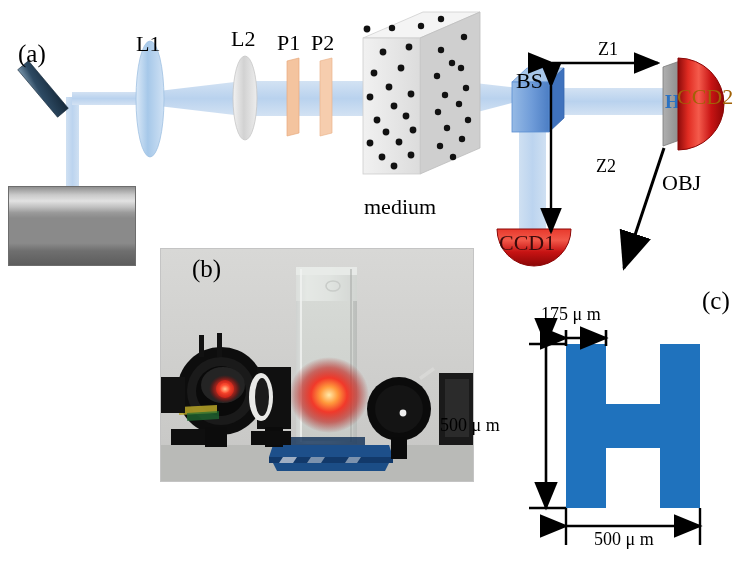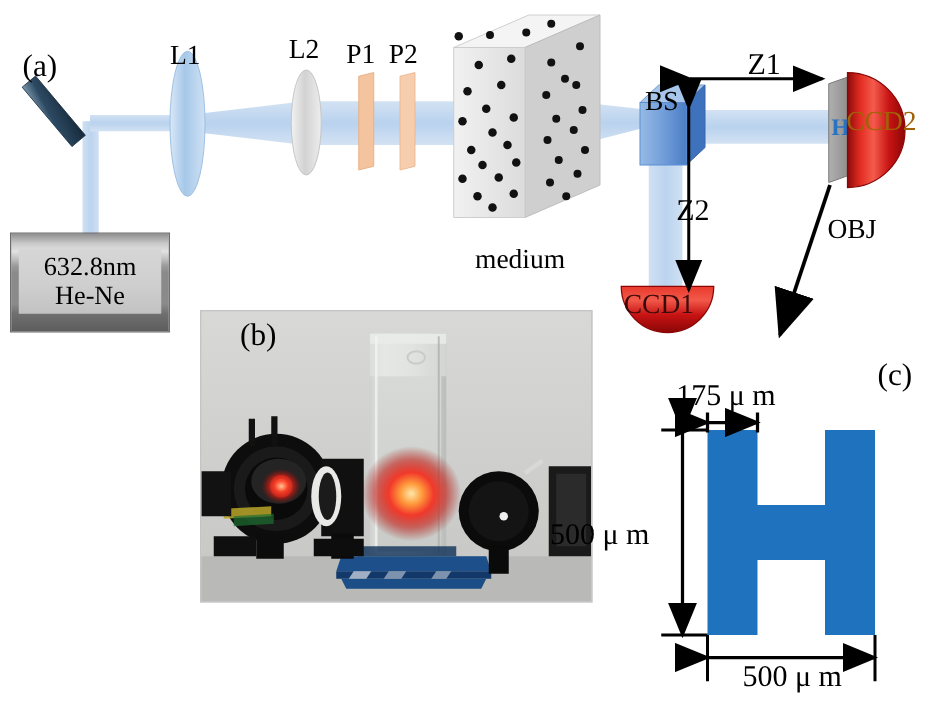--- a/index.html
+++ b/index.html
@@ -3,21 +3,21 @@
 <meta charset="utf-8">
 <style>
   html,body{margin:0;padding:0;background:#ffffff;}
   body{width:750px;height:563px;position:relative;overflow:hidden;
        font-family:"Liberation Serif","DejaVu Serif",serif;color:#000;}
   .fig{position:absolute;left:0;top:0;width:750px;height:563px;}
   .lbl{position:absolute;white-space:nowrap;line-height:1;}
   svg{display:block;}
   .panel-tag{font-size:25px;font-family:"Liberation Serif",serif;}
   .comp-lbl{font-size:22px;font-family:"Liberation Serif",serif;}
-  .dim-lbl{font-size:24px;font-family:"Liberation Serif",serif;}
+  .dim-lbl{font-size:18px;font-family:"Liberation Serif",serif;}
   .laser-box{position:absolute;left:8px;top:186px;width:128px;height:80px;}
   .laser-bezel{position:absolute;inset:0;
      background:linear-gradient(180deg,#8f8f8f 0%,#c9c9c9 10%,#e2e2e2 18%,
                                 #bfbfbf 26%,#9a9a9a 33%,#8a8a8a 40%,
                                 #8a8a8a 72%,#6f6f6f 82%,#5d5d5d 100%);
      border:1px solid #6d6d6d;}
   .laser-face{position:absolute;left:7px;top:13px;right:7px;height:52px;
      background:linear-gradient(180deg,#d6d6d6 0%,#cfcfcf 55%,#c2c2c2 100%);
      display:flex;flex-direction:column;align-items:center;justify-content:center;}
   .laser-face div{font-size:21px;line-height:1.08;font-family:"Liberation Serif",serif;}
@@ -227,24 +227,20 @@
       <line x1="546" y1="344" x2="546" y2="508" stroke="#000" stroke-width="2.6" marker-start="url(#arrHs)" marker-end="url(#arrHs)"></line>
 
       <line x1="566" y1="508" x2="566" y2="545" stroke="#000" stroke-width="2.4"></line>
       <line x1="700" y1="508" x2="700" y2="545" stroke="#000" stroke-width="2.4"></line>
       <line x1="566" y1="526" x2="700" y2="526" stroke="#000" stroke-width="2.6" marker-start="url(#arrHs)" marker-end="url(#arrHs)"></line>
     </g>
   </svg>
 
   <div class="laser-box">
     <div class="laser-bezel"></div>
-    <div class="laser-face">
-      <div>632.8nm</div>
-      <div>He-Ne</div>
-    </div>
   </div>
 
   <div class="photo">
     <svg width="312" height="232" viewBox="0 0 312 232">
       <defs>
         <linearGradient id="wallG" x1="0" y1="0" x2="0" y2="1">
           <stop offset="0" stop-color="#d8d8d6"></stop>
           <stop offset="1" stop-color="#c6c6c4"></stop>
         </linearGradient>
         <linearGradient id="cuvetteG" x1="0" y1="0" x2="1" y2="0">
@@ -337,26 +333,26 @@
     </svg>
   </div>
 
   <div class="lbl panel-tag" style="left:18px;top:41px;">(a)</div>
 
   <div class="lbl comp-lbl" style="left:136px;top:13px;margin-top:20px;">L1</div>
   <div class="lbl comp-lbl" style="left:231px;top:28px;">L2</div>
   <div class="lbl comp-lbl" style="left:277px;top:32px;">P1</div>
   <div class="lbl comp-lbl" style="left:311px;top:32px;">P2</div>
 
-  <div class="lbl comp-lbl" style="left:364px;top:196px;margin-left:16px;">medium</div>
+  <div class="lbl comp-lbl" style="left:364px;top:196px;">medium</div>
 
   <div class="lbl comp-lbl" style="left:516px;top:38px;margin-top:32px;">BS</div>
 
   <div class="lbl dim-lbl" style="left:598px;top:40px;">Z1</div>
-  <div class="lbl dim-lbl" style="left:541px;top:157px;">Z2</div>
+  <div class="lbl dim-lbl" style="left:596px;top:157px;">Z2</div>
 
   <div class="lbl comp-lbl" style="left:677px;top:86px;color:#a16207;">CCD2</div>
   <div class="lbl comp-lbl" style="left:499px;top:232px;color:#3a0b0b;">CCD1</div>
 
   <div class="lbl comp-lbl" style="left:662px;top:172px;">OBJ</div>
 
   <div class="lbl panel-tag" style="left:192px;top:256px;">(b)</div>
 
   <div class="lbl panel-tag" style="left:702px;top:288px;">(c)</div>
 

